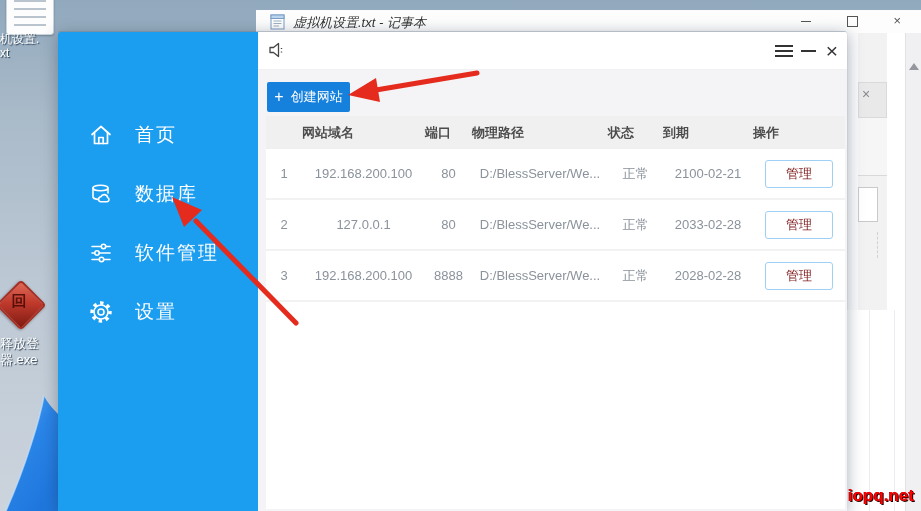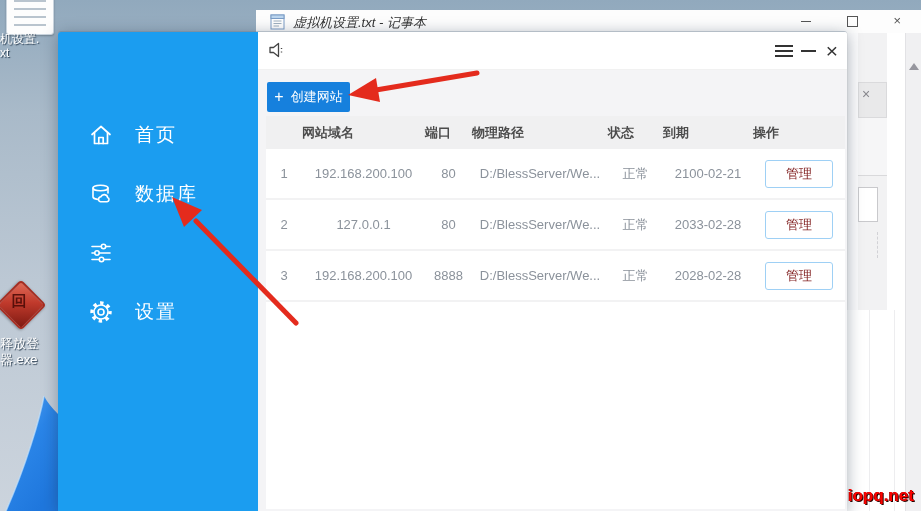--- a/index.html
+++ b/index.html
@@ -189,20 +189,21 @@
 
         <div class="nav-item">
           <svg width="26" height="26" viewBox="0 0 26 26" fill="none" stroke="currentColor" stroke-width="1.6" stroke-linecap="round">
             <line x1="4" y1="6.5" x2="22" y2="6.5"></line>
               <circle cx="15.5" cy="6.5" r="2.2" fill="#1b9df0" stroke="currentColor"></circle>
             <line x1="4" y1="13" x2="22" y2="13"></line>
               <circle cx="9" cy="13" r="2.2" fill="#1b9df0" stroke="currentColor"></circle>
             <line x1="4" y1="19.5" x2="22" y2="19.5"></line>
               <circle cx="13.5" cy="19.5" r="2.2" fill="#1b9df0" stroke="currentColor"></circle>
           </svg>
+          <span class="nav-label">软件管理</span>
         </div>
 
         <div class="nav-item">
           <svg width="26" height="26" viewBox="0 0 26 26" fill="none" stroke="currentColor">
             <circle cx="13" cy="13" r="9" stroke-width="3.4" stroke-dasharray="3.4 3.67" stroke-dashoffset="1.2"></circle>
             <circle cx="13" cy="13" r="7" stroke-width="1.6"></circle>
             <circle cx="13" cy="13" r="3" stroke-width="1.6"></circle>
           </svg>
           <span class="nav-label">设置</span>
         </div>

